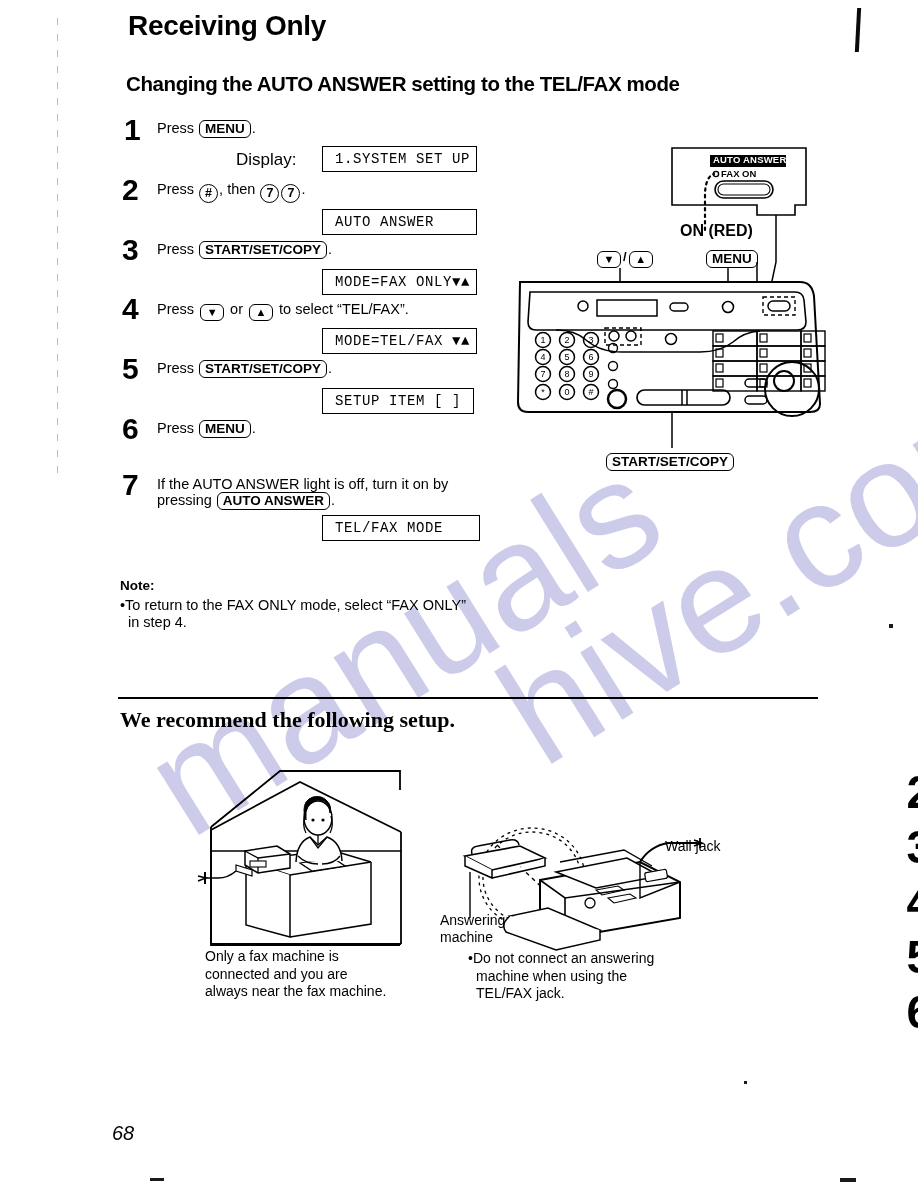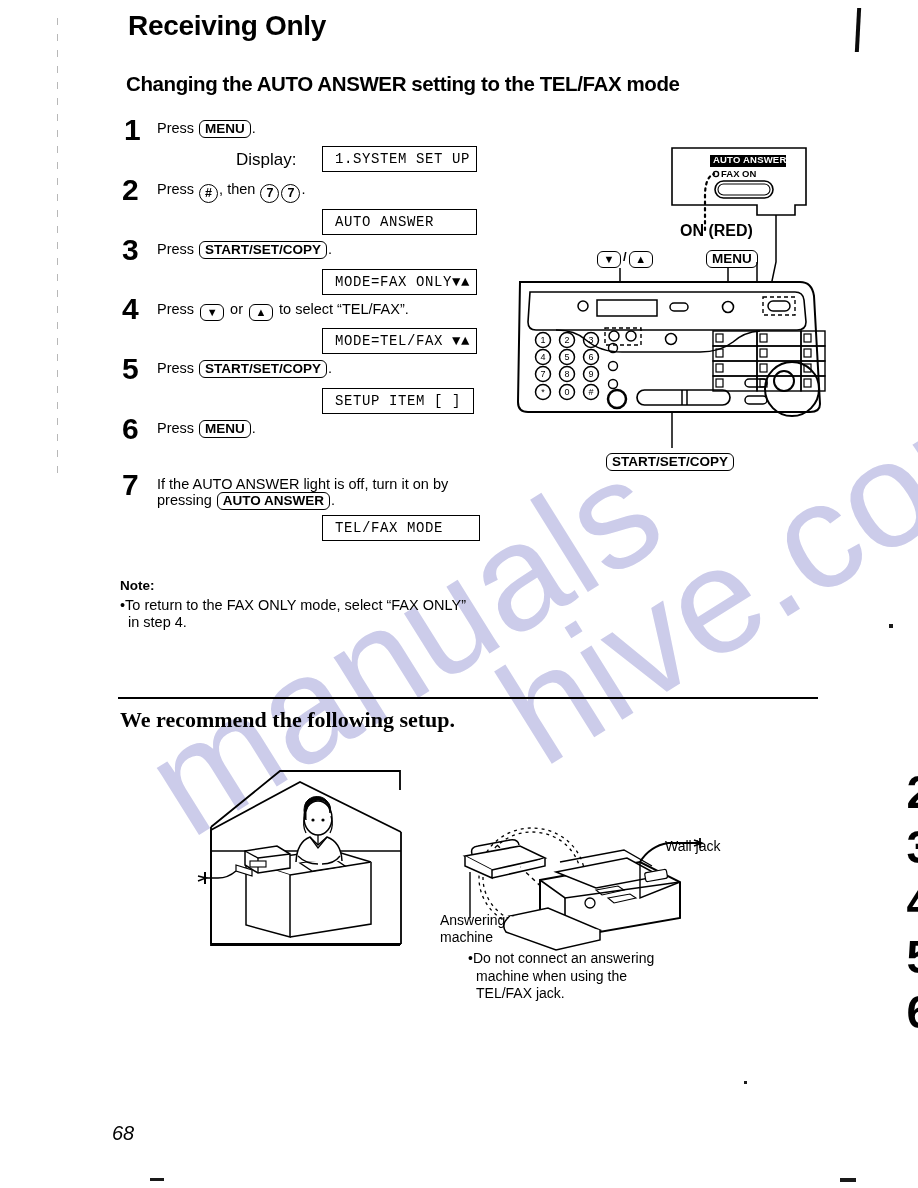--- a/index.html
+++ b/index.html
@@ -508,20 +508,25 @@
 
     <path d="M 472,854 Q 470,847 478,846 L 510,840 Q 518,839 519,845" fill="none" stroke="#000" stroke-width="1.5"></path>
 
     <path d="M 470,872 L 470,918" fill="none" stroke="#000" stroke-width="1.4"></path>
 
     <path d="M 640,862 Q 650,846 668,843 L 700,843" fill="none" stroke="#000" stroke-width="1.8"></path>
     <path d="M 700,838 L 700,848" stroke="#000" stroke-width="1.8"></path>
     <path d="M 694,840 L 702,843 L 694,846" fill="none" stroke="#000" stroke-width="1.4"></path>
   </svg>
 
+  <div class="caption" style="left:205px; top:948px; width:210px;">
+    <span>Only a fax machine is</span><br>
+    <span>connected and you are</span><br>
+    <span>always near the fax machine.</span>
+  </div>
 
   <div class="label-small" style="left:665px; top:838px;">Wall jack</div>
   <div class="label-small" style="left:440px; top:912px;">
     <span>Answering</span><br>
     <span>machine</span>
   </div>
 
   <div class="caption" style="left:468px; top:950px; width:220px;">
     <span>•</span><span>Do not connect an answering</span><br>
     <span style="padding-left:8px;">machine when using the</span><br>

